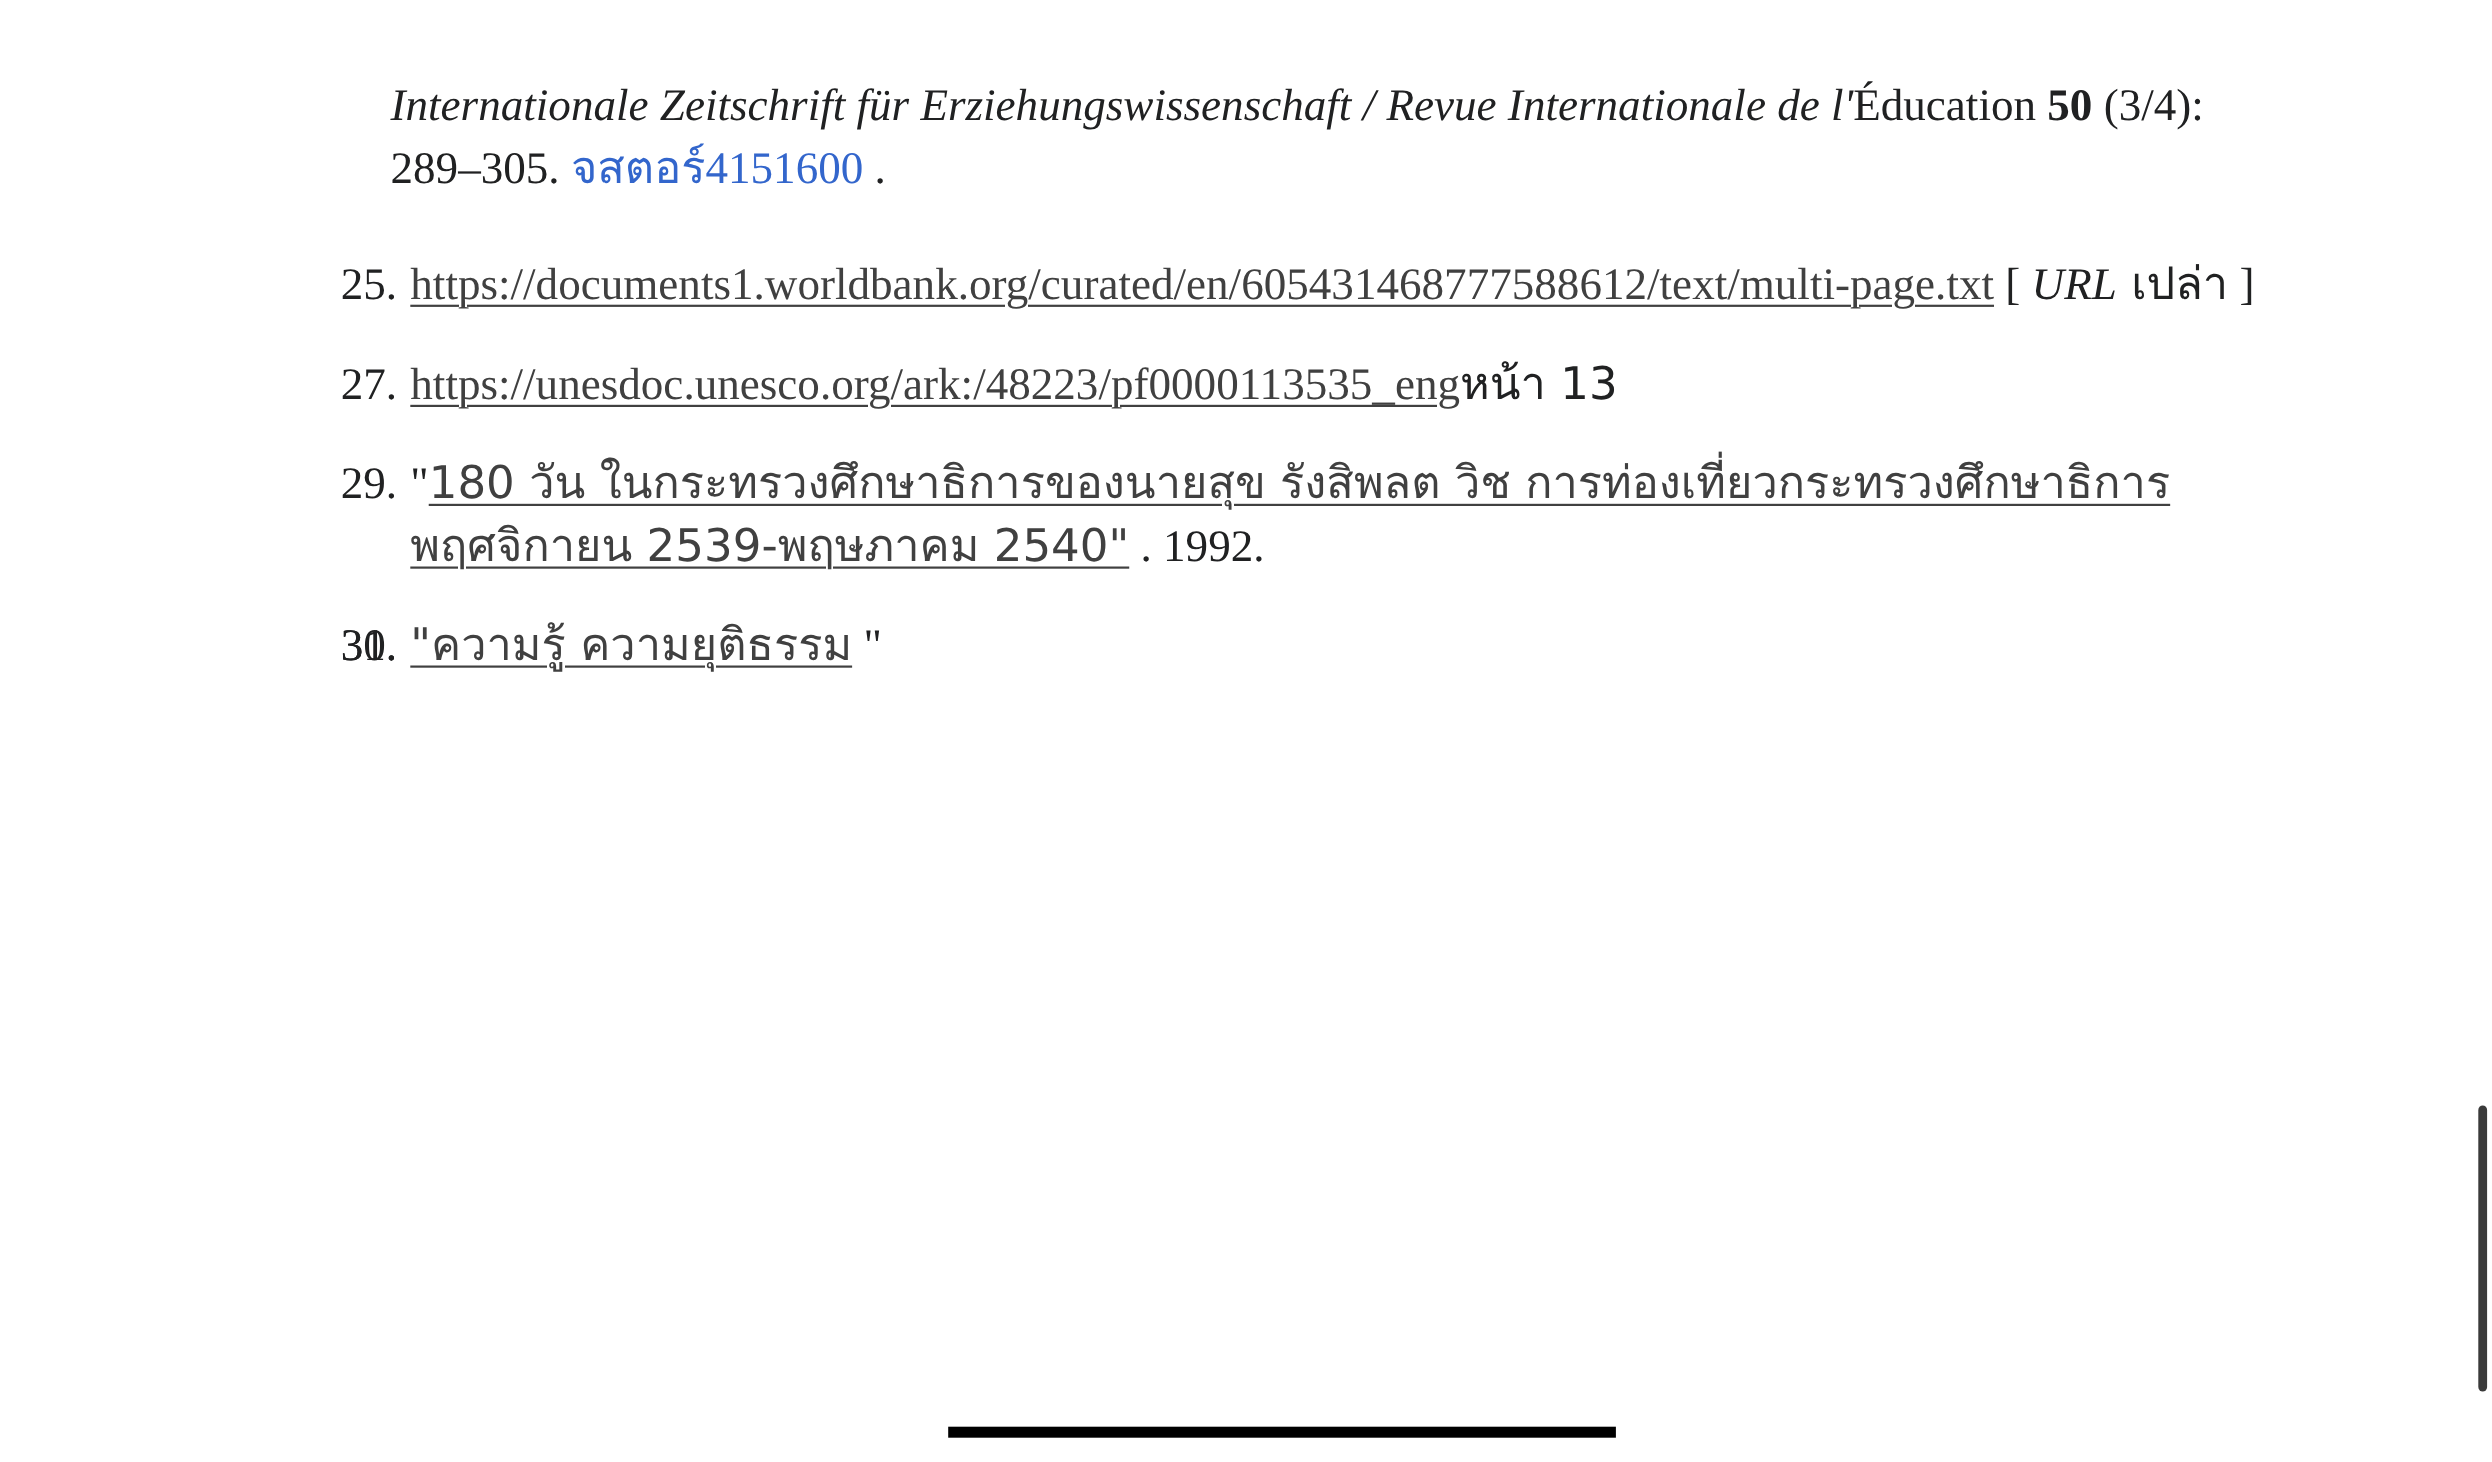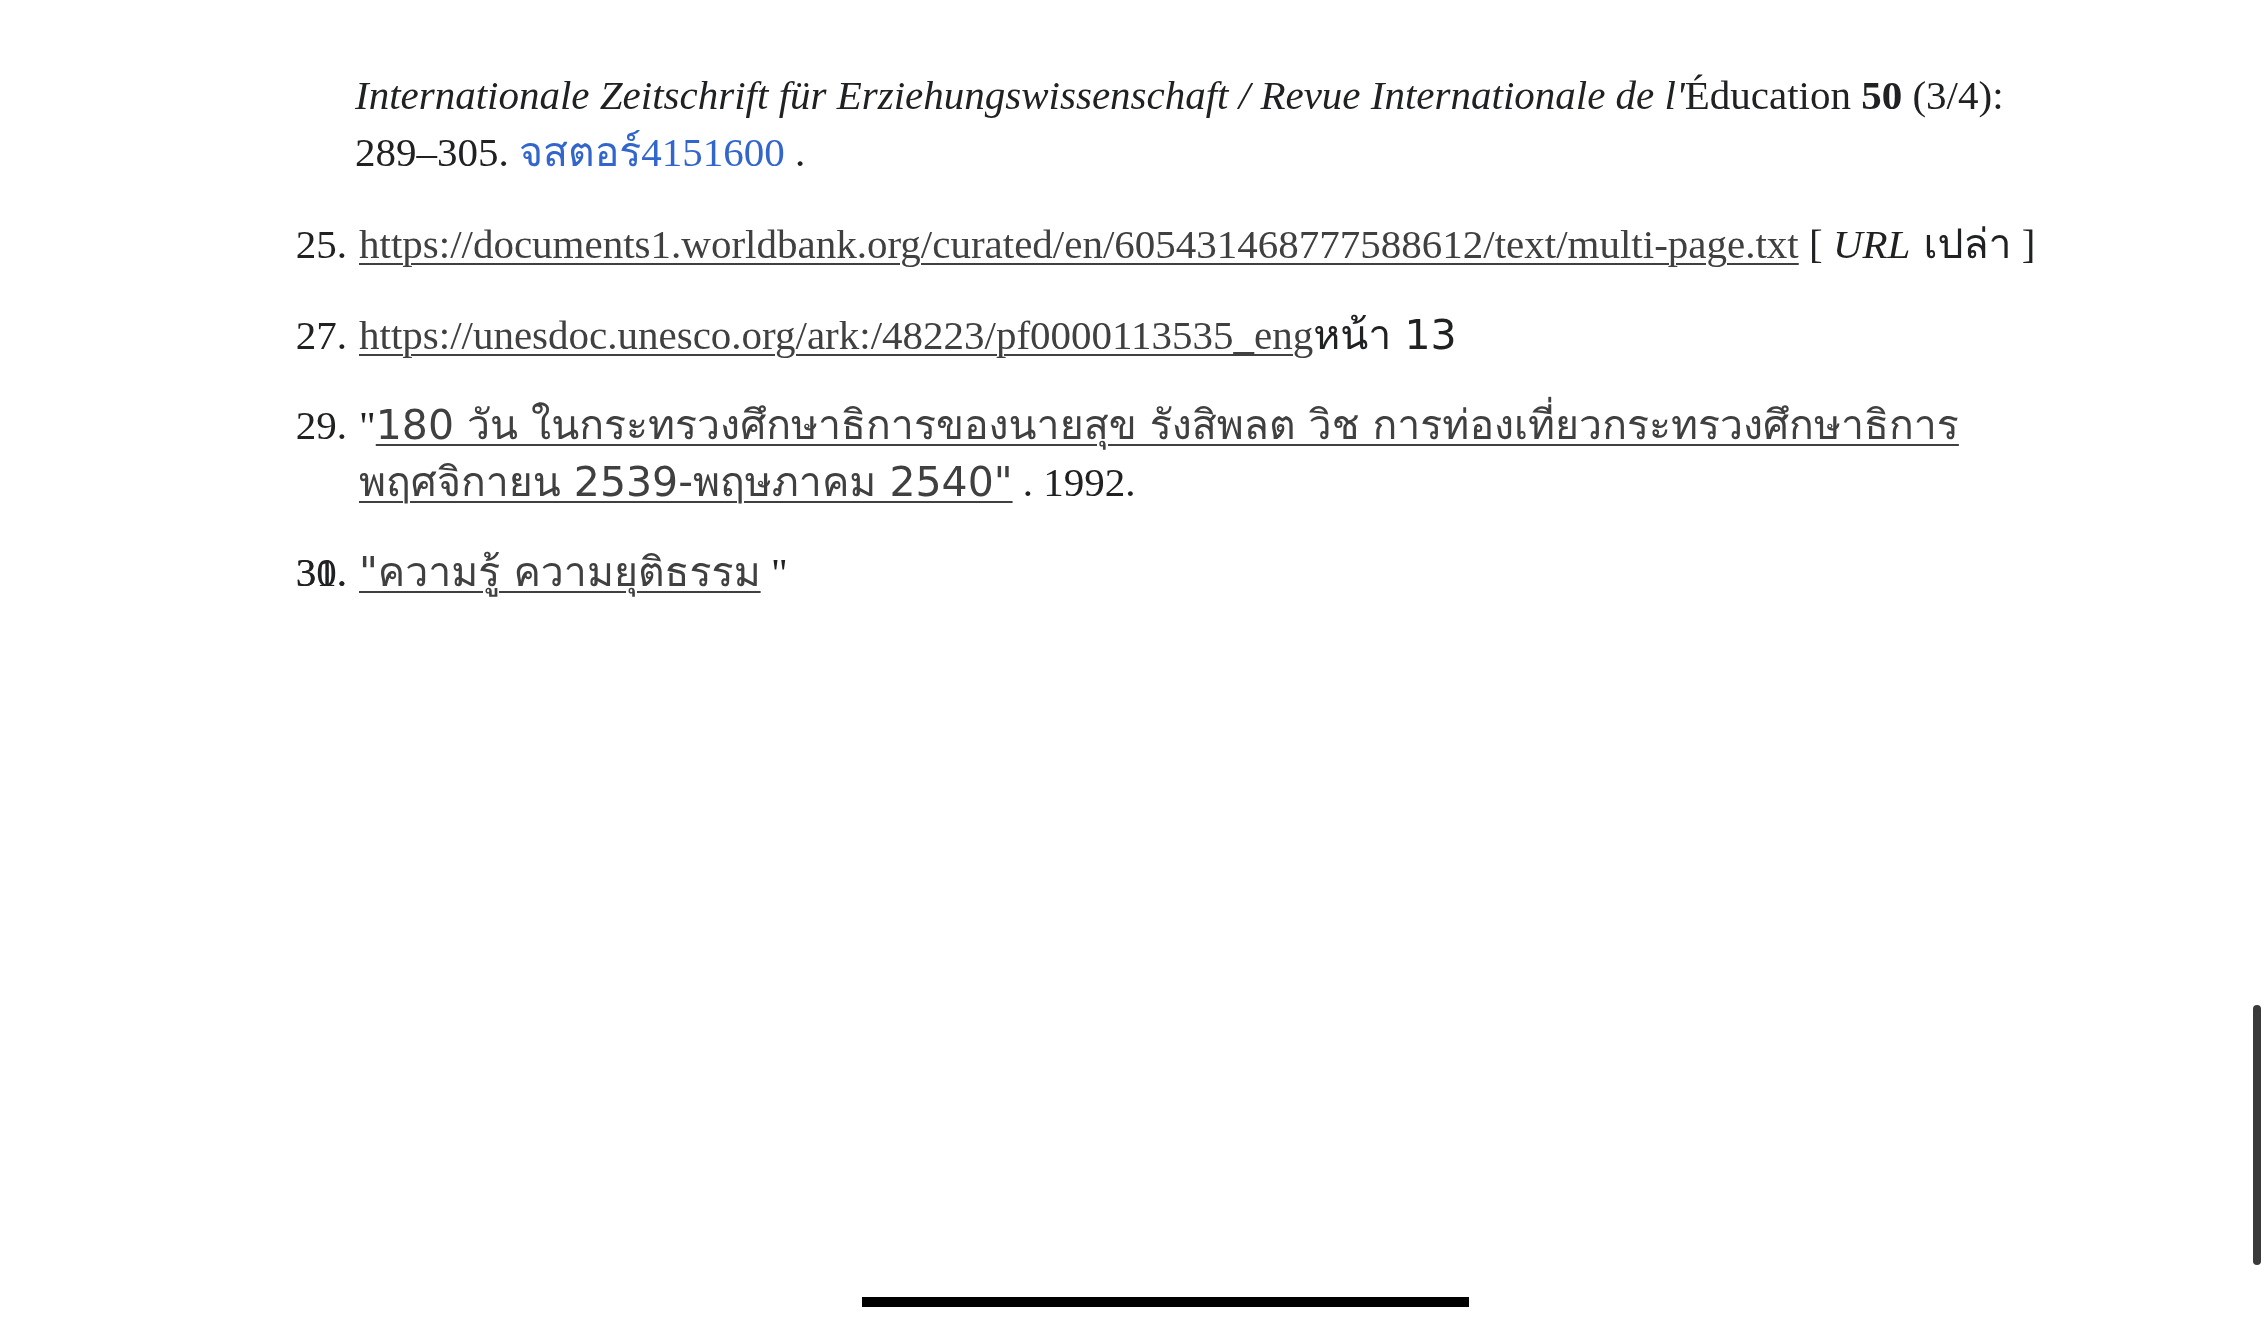--- a/index.html
+++ b/index.html
@@ -35,21 +35,21 @@
   }
   .lead-para .ital { font-style: italic; }
   .lead-para .bold { font-weight: bold; }
 
   
   ol.reflist {
     position: absolute;
     left: 258px;
     top: 215px;
     width: 1790px;
-    margin: 1px;
+    margin: 15px;
     padding: 0 0 0 100px;
     list-style: none;
     font-size: 41px;
     line-height: 1.38;
   }
   ol.reflist > li {
     position: relative;
     margin: 0 0 34px 0;
     padding: 0;
   }

